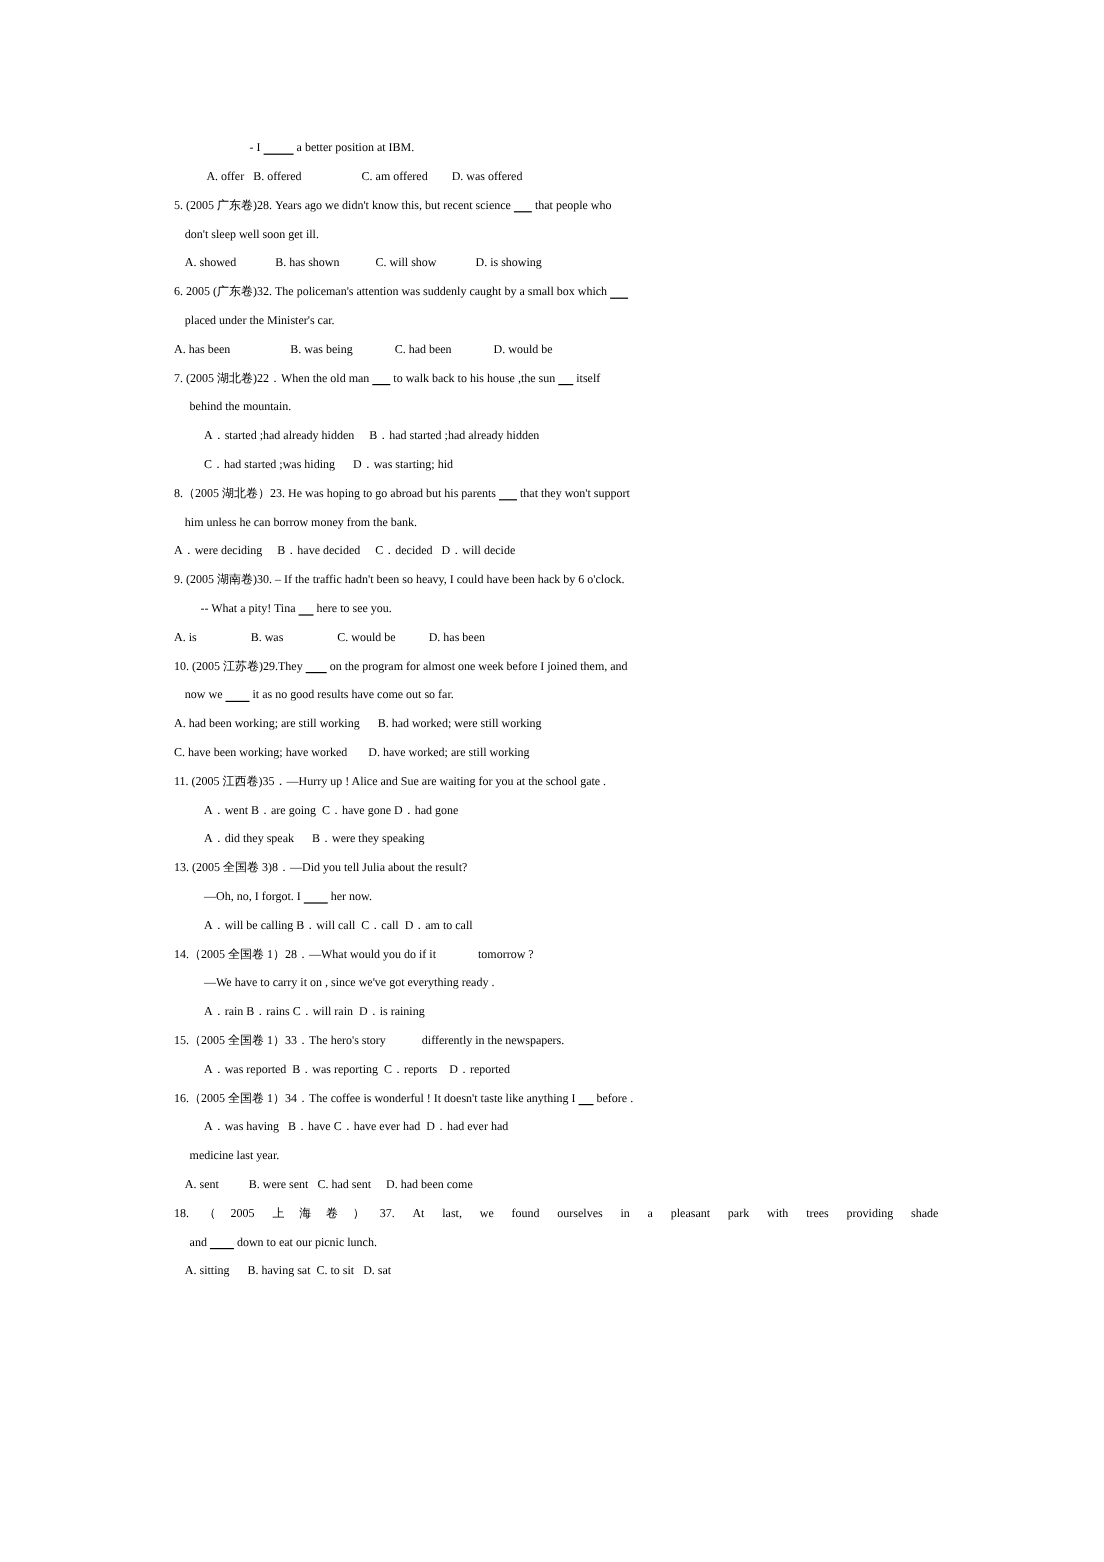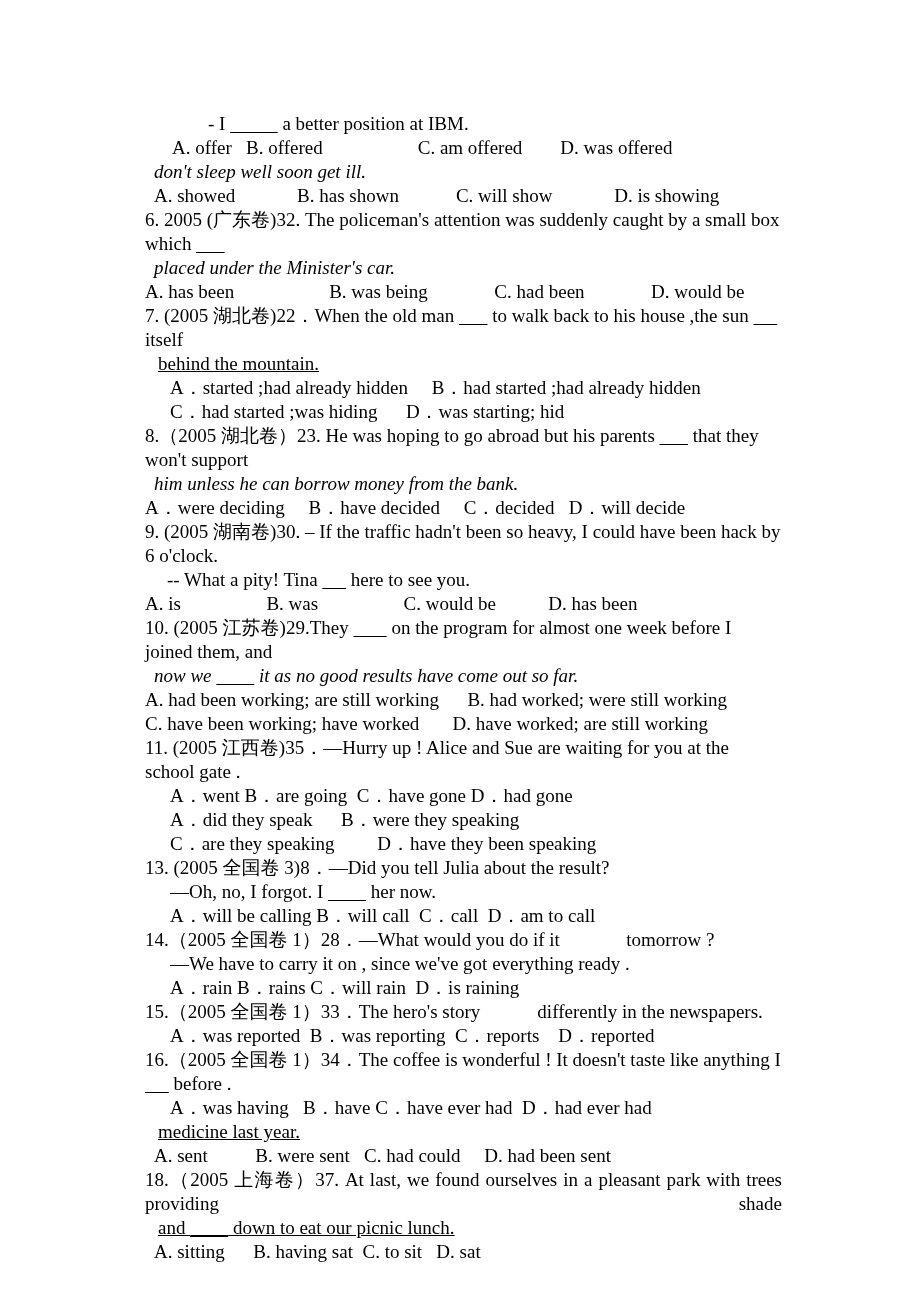--- a/index.html
+++ b/index.html
@@ -17,34 +17,34 @@
   #page {
     position: relative;
     width: 920px;
     height: 1302px;
     box-sizing: border-box;
     padding: 112px 138px 0 145px;
     overflow: hidden;
   }
   .doc {
     width: 637px;
-    font-size: 19px;
+    font-size: 10px;
     line-height: 24px;
   }
   
   .ln {
     white-space: pre-wrap;
     margin: 0;
     padding: 0;
     min-height: 24px;
   }
   
   .i-num      { text-indent: 0; }
-  .i-cont     { padding-left: 9px; font-style: italic; }
-  .i-cont2    { padding-left: 13px; text-decoration: underline; }
+  .i-cont     { padding-left: 9px; }
+  .i-cont2    { padding-left: 13px; }
   .i-opt      { padding-left: 9px; }
   .i-opt2     { padding-left: 25px; }
   .i-dash     { padding-left: 22px; }
   .i-first    { padding-left: 63px; }
   .i-firstopt { padding-left: 27px; }
 
   
   .just {
     text-align: justify;
     text-align-last: justify;
@@ -59,20 +59,21 @@
     white-space: pre;
   }
 </style>
 </head>
 <body>
 
 <div id="page">
   <div class="doc" id="doc-body">
       <p class="ln i-first nojust">- I <span class="blank">          </span> a better position at IBM.</p>
       <p class="ln i-firstopt nojust">A. offer   B. offered                    C. am offered        D. was offered</p>
+      <p class="ln i-num nojust">5. (2005 广东卷)28. Years ago we didn't know this, but recent science <span class="blank">      </span> that people who</p>
       <p class="ln i-cont nojust">don't sleep well soon get ill.</p>
       <p class="ln i-opt nojust">A. showed             B. has shown            C. will show             D. is showing</p>
       <p class="ln i-num nojust">6. 2005 (广东卷)32. The policeman's attention was suddenly caught by a small box which <span class="blank">      </span></p>
       <p class="ln i-cont nojust">placed under the Minister's car.</p>
       <p class="ln i-num nojust">A. has been                    B. was being              C. had been              D. would be</p>
       <p class="ln i-num nojust">7. (2005 湖北卷)22．When the old man <span class="blank">      </span> to walk back to his house ,the sun <span class="blank">     </span> itself</p>
       <p class="ln i-cont2 nojust">behind the mountain.</p>
       <p class="ln i-opt2 nojust">A．started ;had already hidden     B．had started ;had already hidden</p>
       <p class="ln i-opt2 nojust">C．had started ;was hiding      D．was starting; hid</p>
       <p class="ln i-num nojust">8.（2005 湖北卷）23. He was hoping to go abroad but his parents <span class="blank">      </span> that they won't support</p>
@@ -81,30 +82,29 @@
       <p class="ln i-num nojust">9. (2005 湖南卷)30. – If the traffic hadn't been so heavy, I could have been hack by 6 o'clock.</p>
       <p class="ln i-dash nojust">-- What a pity! Tina <span class="blank">     </span> here to see you.</p>
       <p class="ln i-num nojust">A. is                  B. was                  C. would be           D. has been</p>
       <p class="ln i-num nojust">10. (2005 江苏卷)29.They <span class="blank">       </span> on the program for almost one week before I joined them, and</p>
       <p class="ln i-cont nojust">now we <span class="blank">        </span> it as no good results have come out so far.</p>
       <p class="ln i-num nojust">A. had been working; are still working      B. had worked; were still working</p>
       <p class="ln i-num nojust">C. have been working; have worked       D. have worked; are still working</p>
       <p class="ln i-num nojust">11. (2005 江西卷)35．—Hurry up ! Alice and Sue are waiting for you at the school gate .</p>
       <p class="ln i-opt2 nojust">A．went B．are going  C．have gone D．had gone</p>
       <p class="ln i-opt2 nojust">A．did they speak      B．were they speaking</p>
-      <p class="ln i-opt2 nojust">C．are they speaking         D．have they been speaking</p>
       <p class="ln i-num nojust">13. (2005 全国卷 3)8．—Did you tell Julia about the result?</p>
       <p class="ln i-opt2 nojust">—Oh, no, I forgot. I <span class="blank">        </span> her now.</p>
       <p class="ln i-opt2 nojust">A．will be calling B．will call  C．call  D．am to call</p>
       <p class="ln i-num nojust">14.（2005 全国卷 1）28．—What would you do if it              tomorrow ?</p>
       <p class="ln i-opt2 nojust">—We have to carry it on , since we've got everything ready .</p>
       <p class="ln i-opt2 nojust">A．rain B．rains C．will rain  D．is raining</p>
       <p class="ln i-num nojust">15.（2005 全国卷 1）33．The hero's story            differently in the newspapers.</p>
       <p class="ln i-opt2 nojust">A．was reported  B．was reporting  C．reports    D．reported</p>
       <p class="ln i-num nojust">16.（2005 全国卷 1）34．The coffee is wonderful ! It doesn't taste like anything I <span class="blank">     </span> before .</p>
       <p class="ln i-opt2 nojust">A．was having   B．have C．have ever had  D．had ever had</p>
       <p class="ln i-cont2 nojust">medicine last year.</p>
-      <p class="ln i-opt nojust">A. sent          B. were sent   C. had could     D. had been sent</p>
+      <p class="ln i-opt nojust">A. sent          B. were sent   C. had sent     D. had been come</p>
       <p class="ln i-num just">18.（2005 上海卷）37. At last, we found ourselves in a pleasant park with trees providing shade</p>
       <p class="ln i-cont2 nojust">and <span class="blank">        </span> down to eat our picnic lunch.</p>
       <p class="ln i-opt nojust">A. sitting      B. having sat  C. to sit   D. sat</p>
     </div>
 </div>
 
 </body></html>

